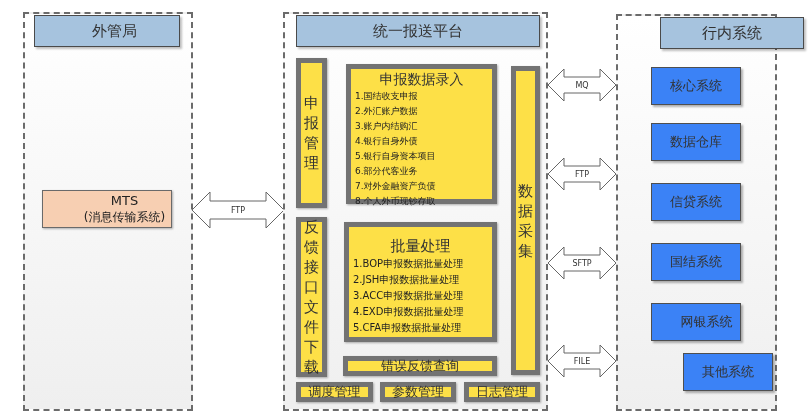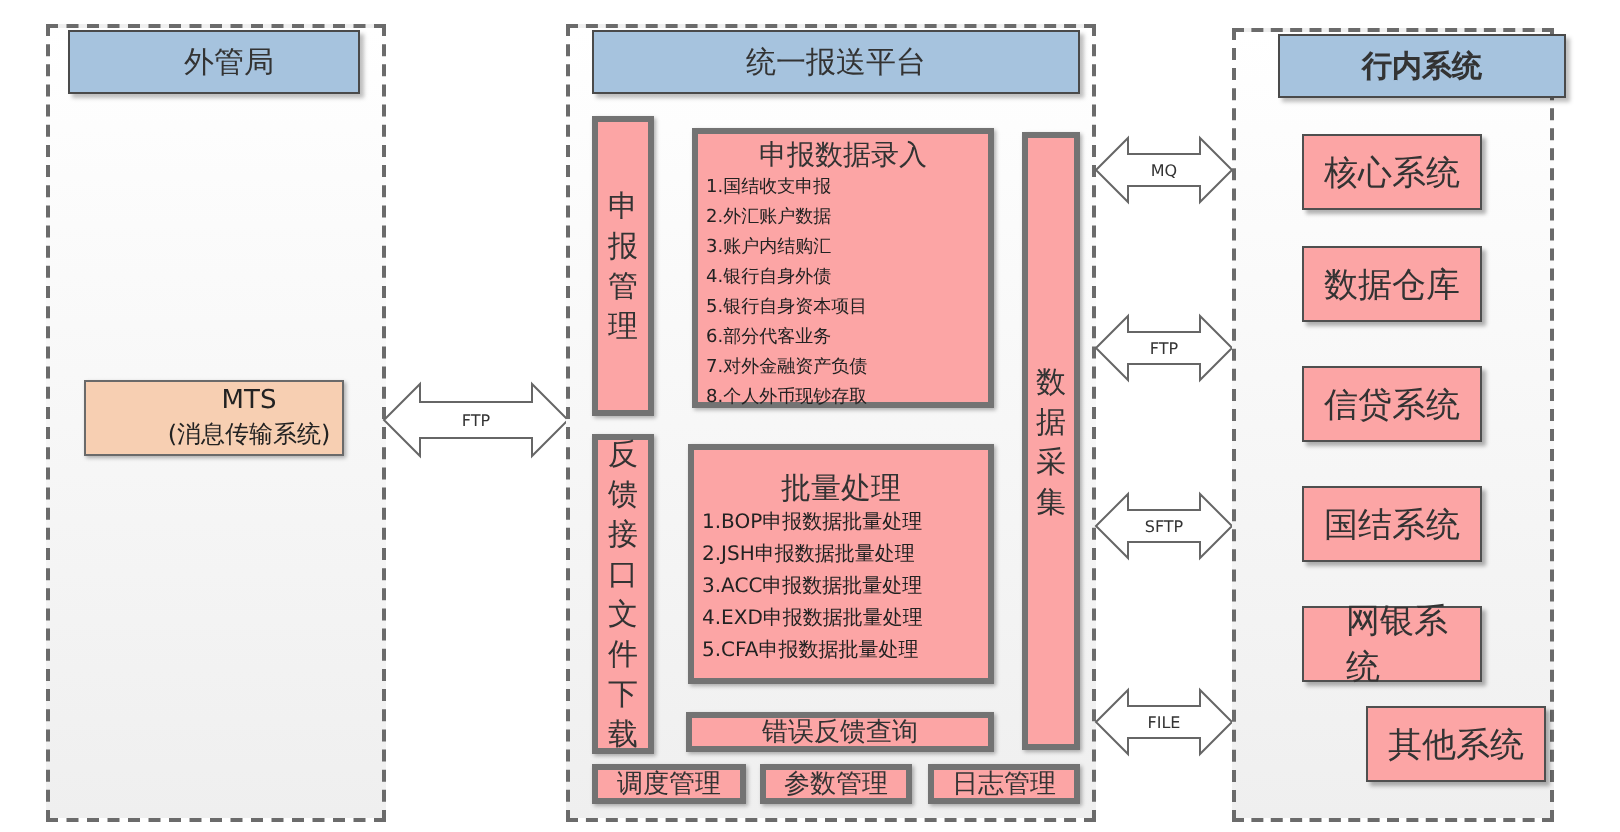--- a/index.html
+++ b/index.html
@@ -15,30 +15,30 @@
     background: linear-gradient(#ffffff, #efefef);
   }
   .header {
     background: #a6c3de;
     border: 1px solid #4a4a4a;
     box-shadow: 2px 2px 2px rgba(0,0,0,0.25);
     display: flex; align-items: center; justify-content: center;
     font-size: 15px; color: #333;
   }
   .purple {
-    background: #fca5a5;
-    border: 3px solid #737373;
+    background: #fde047;
+    border: 5px solid #737373;
     box-shadow: 1px 1px 2px rgba(0,0,0,0.3);
   }
   .green {
-    background: #fca5a5;
+    background: #3b82f6;
     border: 1px solid #4f4f4f;
     box-shadow: 2px 2px 2px rgba(0,0,0,0.3);
     display: flex; align-items: center; justify-content: center;
-    font-size: 17px; color: #333;
+    font-size: 13px; color: #333;
   }
   .orange {
     background: #f7cfb2;
     border: 1px solid #6a6a6a;
     box-shadow: 1px 1px 2px rgba(0,0,0,0.3);
     display: flex; flex-direction: column; align-items: center; justify-content: center;
     font-size: 12px; color: #222; line-height: 16px; padding-left: 35px;
   }
   .vtext {
     display: flex; flex-direction: column; align-items: center; justify-content: center;
@@ -152,21 +152,21 @@
 <svg class="abs arrow" style="left:547px; top:245px;" width="70" height="36" viewBox="0 0 70 36">
   <path d="M1,18 L17,2 L17,10 L53,10 L53,2 L69,18 L53,34 L53,26 L17,26 L17,34 Z" fill="#ffffff" stroke="#666" stroke-width="1"></path>
   <text class="arrow-label" x="35" y="21" text-anchor="middle">SFTP</text>
 </svg>
 <svg class="abs arrow" style="left:547px; top:343px;" width="70" height="36" viewBox="0 0 70 36">
   <path d="M1,18 L17,2 L17,10 L53,10 L53,2 L69,18 L53,34 L53,26 L17,26 L17,34 Z" fill="#ffffff" stroke="#666" stroke-width="1"></path>
   <text class="arrow-label" x="35" y="21" text-anchor="middle">FILE</text>
 </svg>
 
 <div class="abs container" style="left:616px; top:14px; width:161px; height:397px;"></div>
-<div class="abs header" style="left:639px; top:17px; width:144px; height:32px;font-weight:bold;">
+<div class="abs header" style="left:660px; top:17px; width:144px; height:32px;">
   <span>行内系统</span>
 </div>
 <div class="abs green" style="left:651px; top:67px; width:90px; height:38px;">
   <span>核心系统</span>
 </div>
 <div class="abs green" style="left:651px; top:123px; width:90px; height:38px;">
   <span>数据仓库</span>
 </div>
 <div class="abs green" style="left:651px; top:183px; width:90px; height:38px;">
   <span>信贷系统</span>

